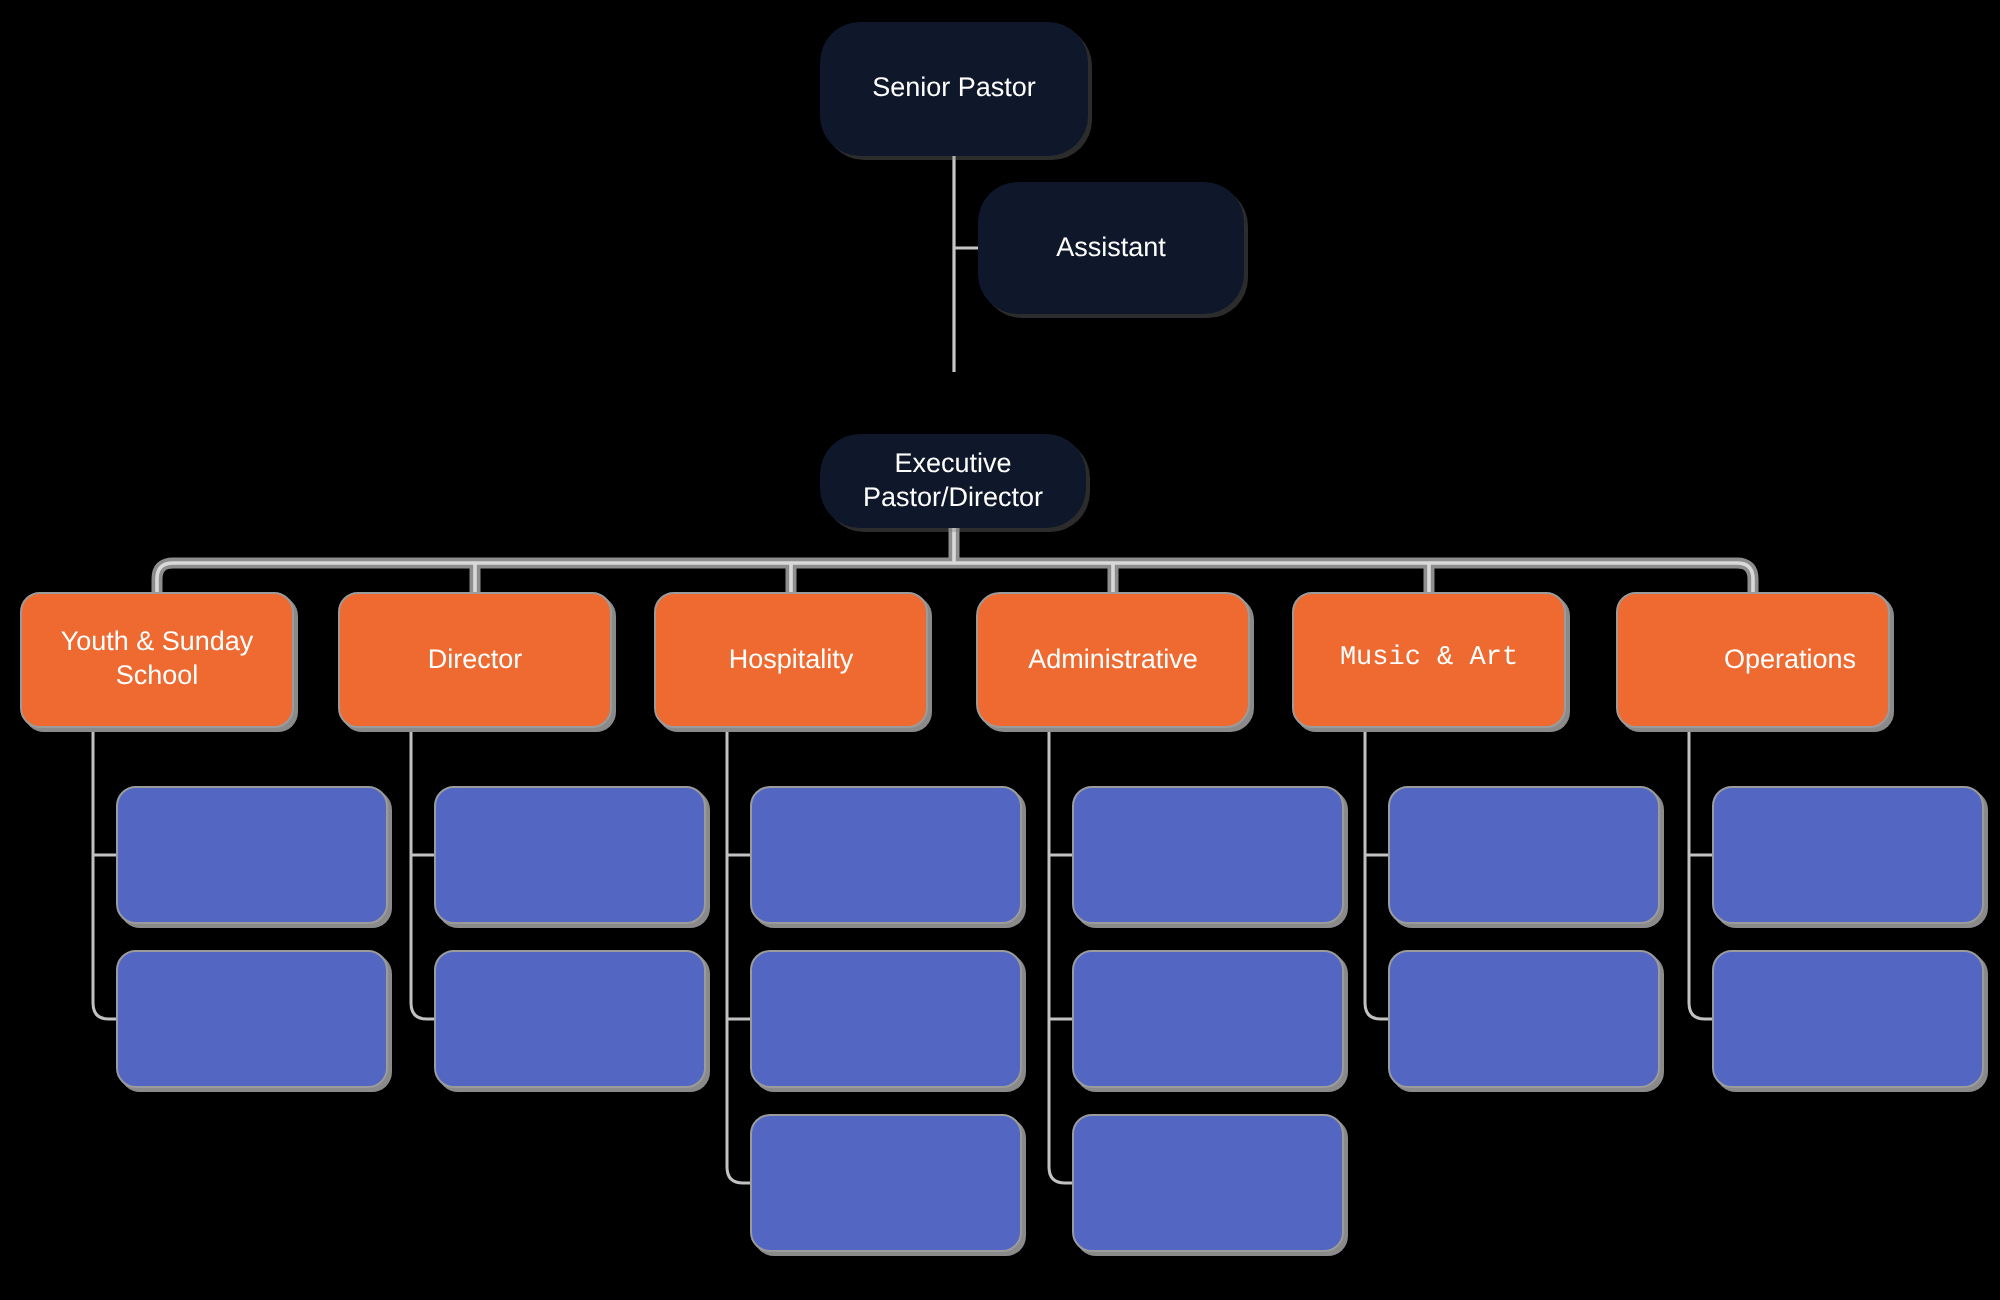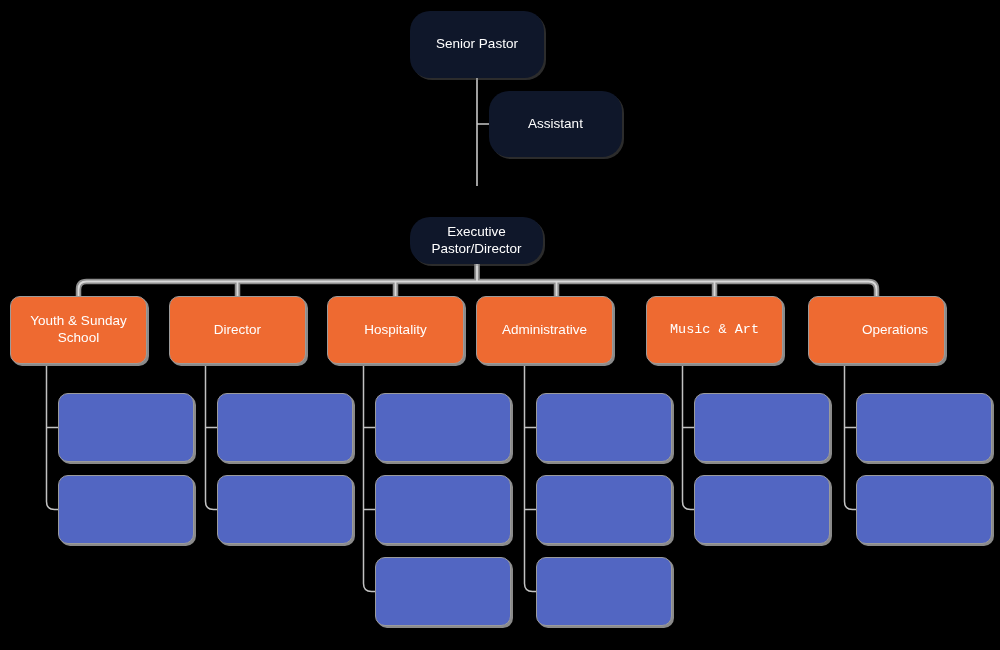--- a/index.html
+++ b/index.html
@@ -102,21 +102,21 @@
         <span class="label">Director</span>
       </div>
       <div class="box box-leaf" style="left: 217px; top: 393px;"></div>
       <div class="box box-leaf" style="left: 217px; top: 475px;"></div>
       <div class="box box-dept" style="left: 327px; align-items: center;">
         <span class="label">Hospitality</span>
       </div>
       <div class="box box-leaf" style="left: 375px; top: 393px;"></div>
       <div class="box box-leaf" style="left: 375px; top: 475px;"></div>
       <div class="box box-leaf" style="left: 375px; top: 557px;"></div>
-      <div class="box box-dept" style="left: 476px;">
+      <div class="box box-dept" style="left: 488px; border-radius: 12px;">
         <span class="label">Administrative</span>
       </div>
       <div class="box box-leaf" style="left: 536px; top: 393px;"></div>
       <div class="box box-leaf" style="left: 536px; top: 475px;"></div>
       <div class="box box-leaf" style="left: 536px; top: 557px;"></div>
       <div class="box box-dept" style="left: 646px; font-family: Liberation Mono, monospace;">
         <span class="label">Music &amp; Art</span>
       </div>
       <div class="box box-leaf" style="left: 694px; top: 393px;"></div>
       <div class="box box-leaf" style="left: 694px; top: 475px;"></div>

